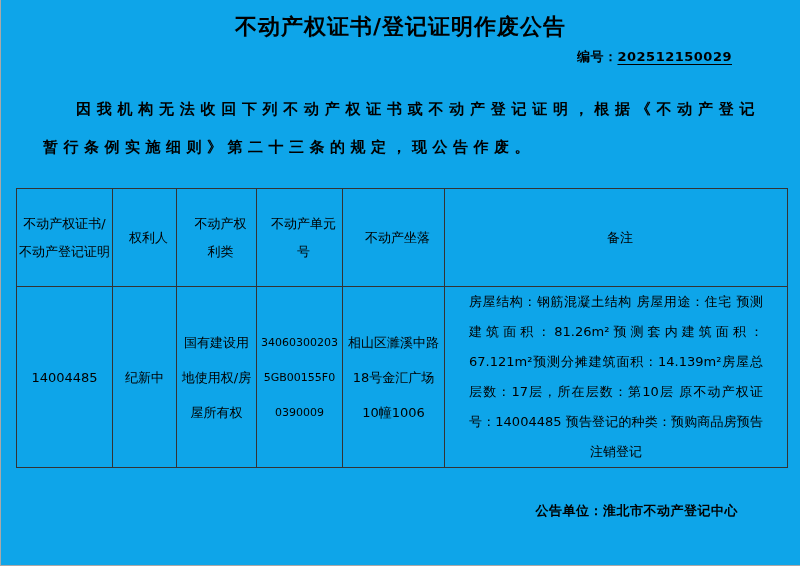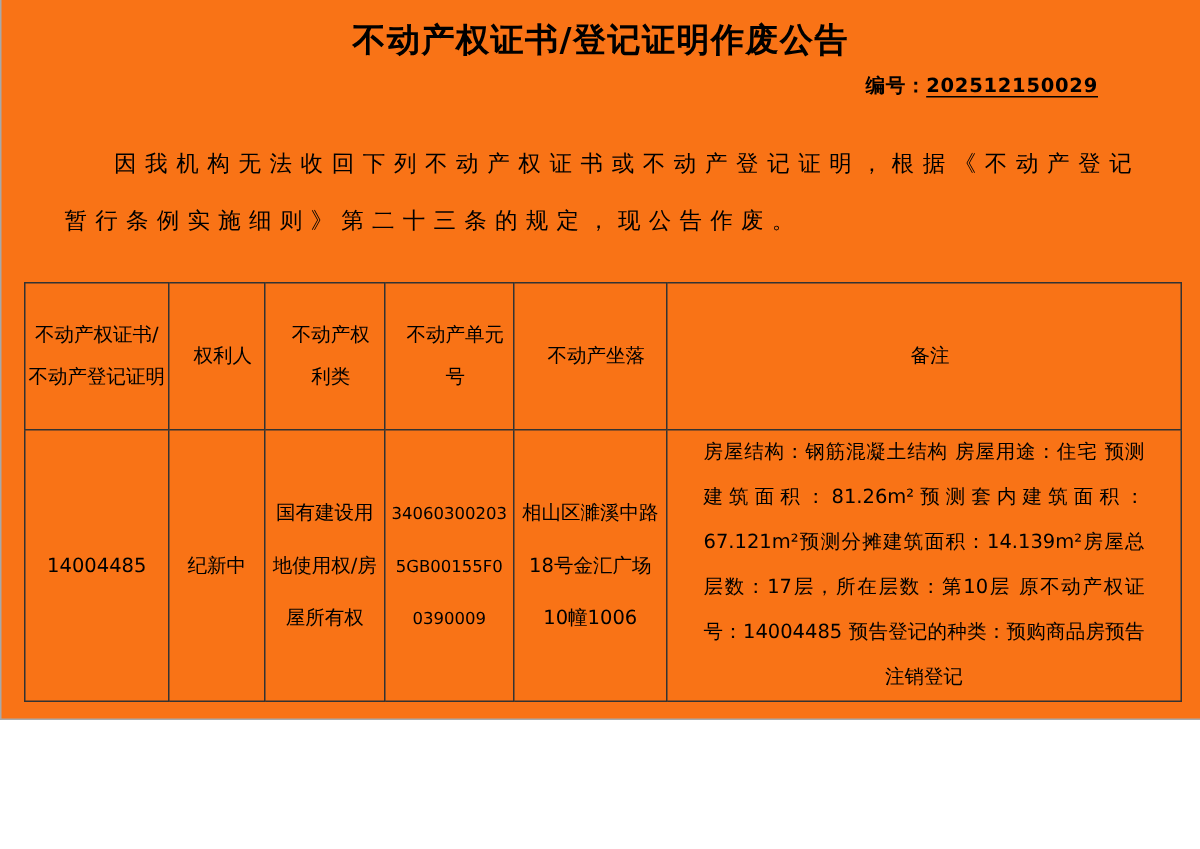--- a/index.html
+++ b/index.html
@@ -4,22 +4,22 @@
 <style>
   * { box-sizing: border-box; }
   html, body { margin: 0; padding: 0; background: #ffffff; }
   body {
     font-family: "DejaVu Sans", sans-serif;
     color: #000000;
     width: 800px;
   }
   .page {
     width: 800px;
-    height: 480px;
-    background: #f97316;
+    height: 566px;
+    background: #0ea5e9;
     border-left: 1px solid #a9a9a9;
     border-bottom: 1px solid #a9a9a9;
     overflow: hidden;
   }
   .title {
     margin: 0;
     padding-top: 12px;
     text-align: center;
     font-size: 22px;
     font-weight: bold;
@@ -38,20 +38,21 @@
     text-decoration: underline;
     text-underline-offset: 3px;
   }
   .intro {
     margin: 24px 40px 0 42px;
     font-size: 15px;
     line-height: 38px;
     letter-spacing: 5.5px;
     text-indent: 33px;
     text-align: justify;
+    font-weight: bold;
   }
   table.cert-table {
     margin: 22px 0 0 15px;
     width: 771px;
     border-collapse: collapse;
     table-layout: fixed;
   }
   .cert-table th, .cert-table td {
     border: 1px solid #333333;
     text-align: center;
@@ -121,15 +122,18 @@
         <td class="c2">纪新中</td>
         <td class="c3">国有建设用地使用权/房屋所有权</td>
         <td class="c4">340603002035GB00155F00390009</td>
         <td class="c5">相山区濉溪中路18号金汇广场10幢1006</td>
         <td class="c6">房屋结构：钢筋混凝土结构 房屋用途：住宅 预测建筑面积：81.26m²预测套内建筑面积：67.121m²预测分摊建筑面积：14.139m²房屋总层数：17层，所在层数：第10层 原不动产权证号：14004485 预告登记的种类：预购商品房预告注销登记</td>
       </tr>
     </tbody>
   </table>
 
   <div class="footer">
+    <div class="footer-line">
+      <span>公告单位：</span><span>淮北市不动产登记中心</span>
+    </div>
   </div>
 
 </div>
 
 </body></html>

